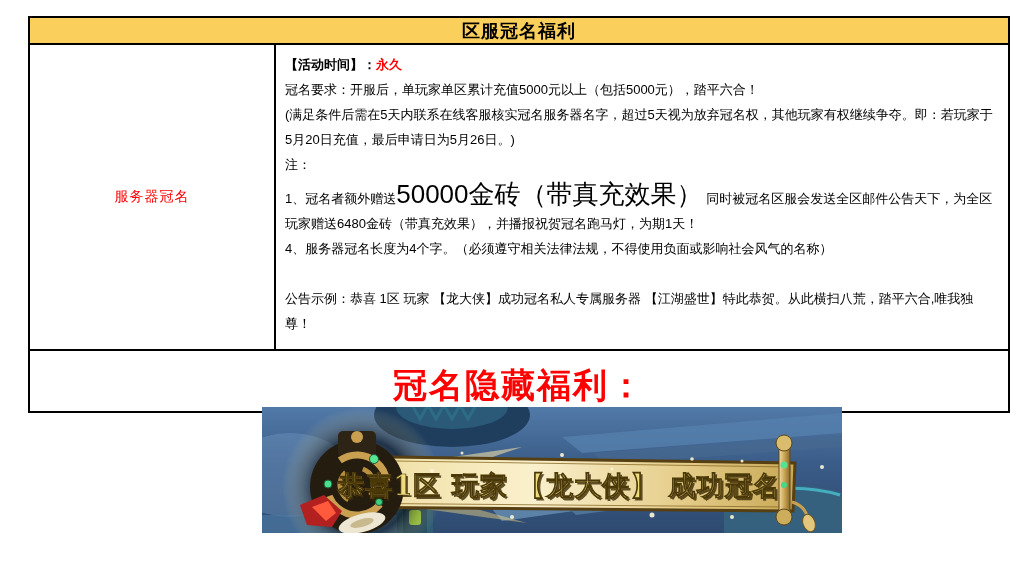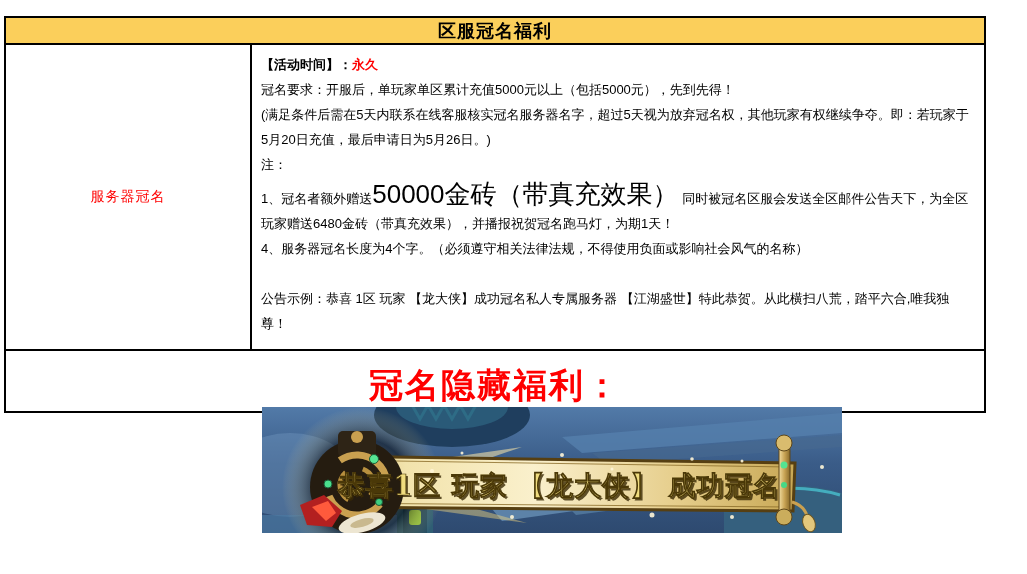--- a/index.html
+++ b/index.html
@@ -1,20 +1,20 @@
 <!DOCTYPE html>
 <html><head>
 <meta charset="utf-8">
 <style>
   html,body{margin:0;padding:0;background:#fff;}
   .page{position:relative;width:1027px;height:574px;background:#fff;overflow:hidden;
         font-family:"Liberation Sans","DejaVu Sans",sans-serif;color:#000;}
 
   
-  .benefit-table{position:absolute;left:4px;top:16px;width:982px;box-sizing:border-box;
+  .benefit-table{position:absolute;left:28px;top:16px;width:982px;box-sizing:border-box;
                  border:2px solid #000;}
   .header-row{height:25px;background:#FBCF5B;border-bottom:2px solid #000;
               display:flex;align-items:center;justify-content:center;
               font-size:18px;font-weight:bold;letter-spacing:1px;}
   .content-row{display:flex;height:304px;border-bottom:2px solid #000;}
   .label-cell{width:246px;border-right:2px solid #000;box-sizing:border-box;
               display:flex;align-items:center;justify-content:center;}
   .label-cell span{color:#FF0000;font-weight:normal;font-size:14px;letter-spacing:1px;}
   .content-cell{flex:1;padding:7px 9px 10px 9px;font-size:13px;line-height:25px;overflow:hidden;}
   .content-cell p{margin:0;}
@@ -44,21 +44,21 @@
     <div class="header-row">
       <span>区服冠名福利</span>
     </div>
 
     <div class="content-row">
       <div class="label-cell">
         <span>服务器冠名</span>
       </div>
       <div class="content-cell">
         <p><span class="bold">【活动时间】：</span><span class="bold red-text">永久</span></p>
-        <p>冠名要求：开服后，单玩家单区累计充值5000元以上（包括5000元），先到先得！</p>
+        <p>冠名要求：开服后，单玩家单区累计充值5000元以上（包括5000元），踏平六合！</p>
         <p>(满足条件后需在5天内联系在线客服核实冠名服务器名字，超过5天视为放弃冠名权，其他玩家有权继续争夺。即：若玩家于5月20日充值，最后申请日为5月26日。)</p>
         <p>注：</p>
         <p><span>1、冠名者额外赠送</span><span class="hl-big">50000金砖（带真充效果）</span><span> 同时被冠名区服会发送全区邮件公告天下，为全区玩家赠送6480金砖（带真充效果），并播报祝贺冠名跑马灯，为期1天！</span></p>
         <p>4、服务器冠名长度为4个字。（必须遵守相关法律法规，不得使用负面或影响社会风气的名称）</p>
         <p class="example-line">公告示例：恭喜 1区 玩家 【龙大侠】成功冠名私人专属服务器 【江湖盛世】特此恭贺。从此横扫八荒，踏平六合,唯我独尊！</p>
       </div>
     </div>
 
     <div class="footer-row">
       <div class="footer-inner">

